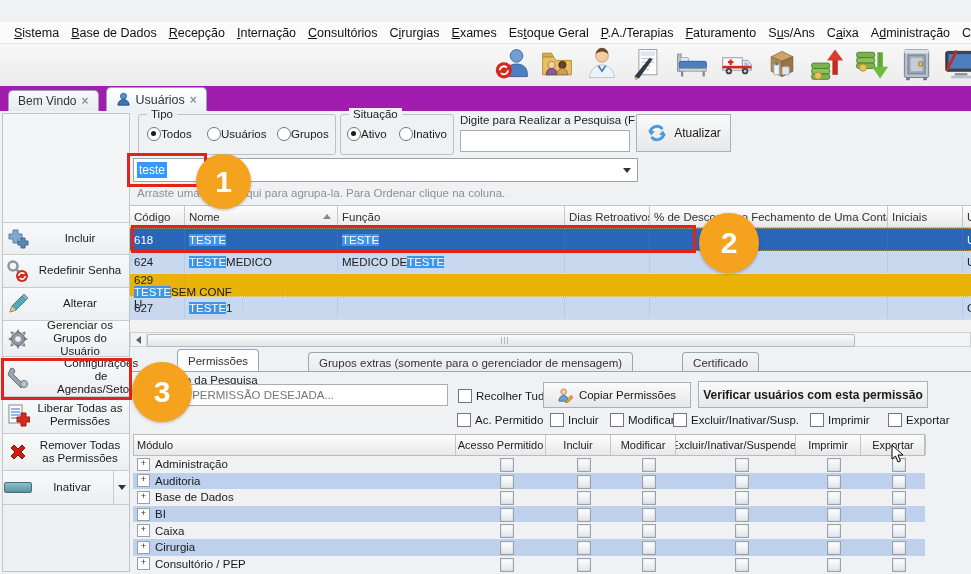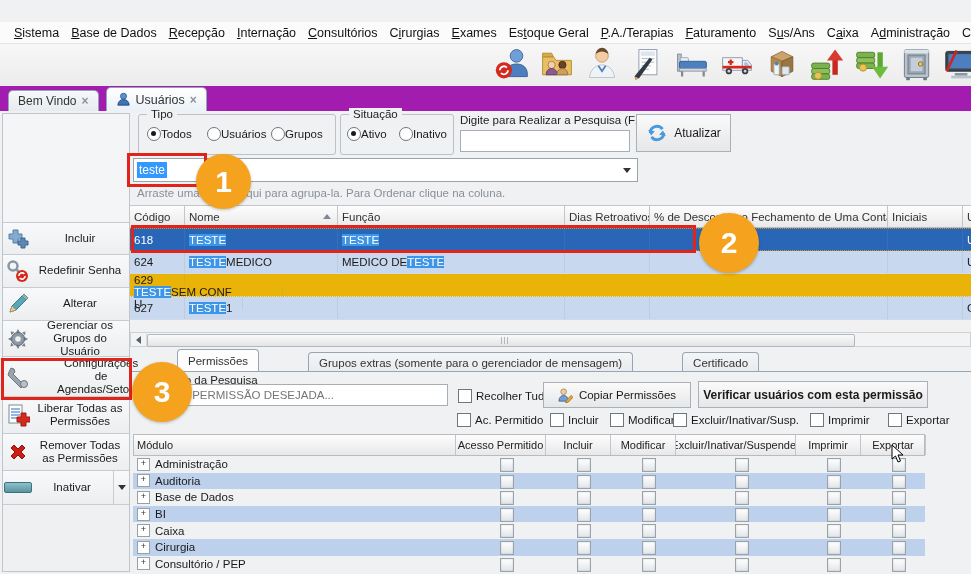--- a/index.html
+++ b/index.html
@@ -345,21 +345,21 @@
     <span class="gb-label">Tipo</span>
     <div class="radios" id="tipo-radios">
         <div class="radio sel" style="left: 8px;">
           <span class="rdot"></span>
           <span>Todos</span>
         </div>
         <div class="radio" style="left: 68px;">
           <span class="rdot"></span>
           <span>Usuários</span>
         </div>
-        <div class="radio" style="left: 132px;">
+        <div class="radio" style="left: 138px;">
           <span class="rdot"></span>
           <span>Grupos</span>
         </div>
       </div>
   </div>
 
   <div class="gb" style="left:340px;top:114px;width:112px;height:39px;">
     <span class="gb-label">Situação</span>
     <div class="radios" id="sit-radios">
         <div class="radio sel" style="left: 6px;">

